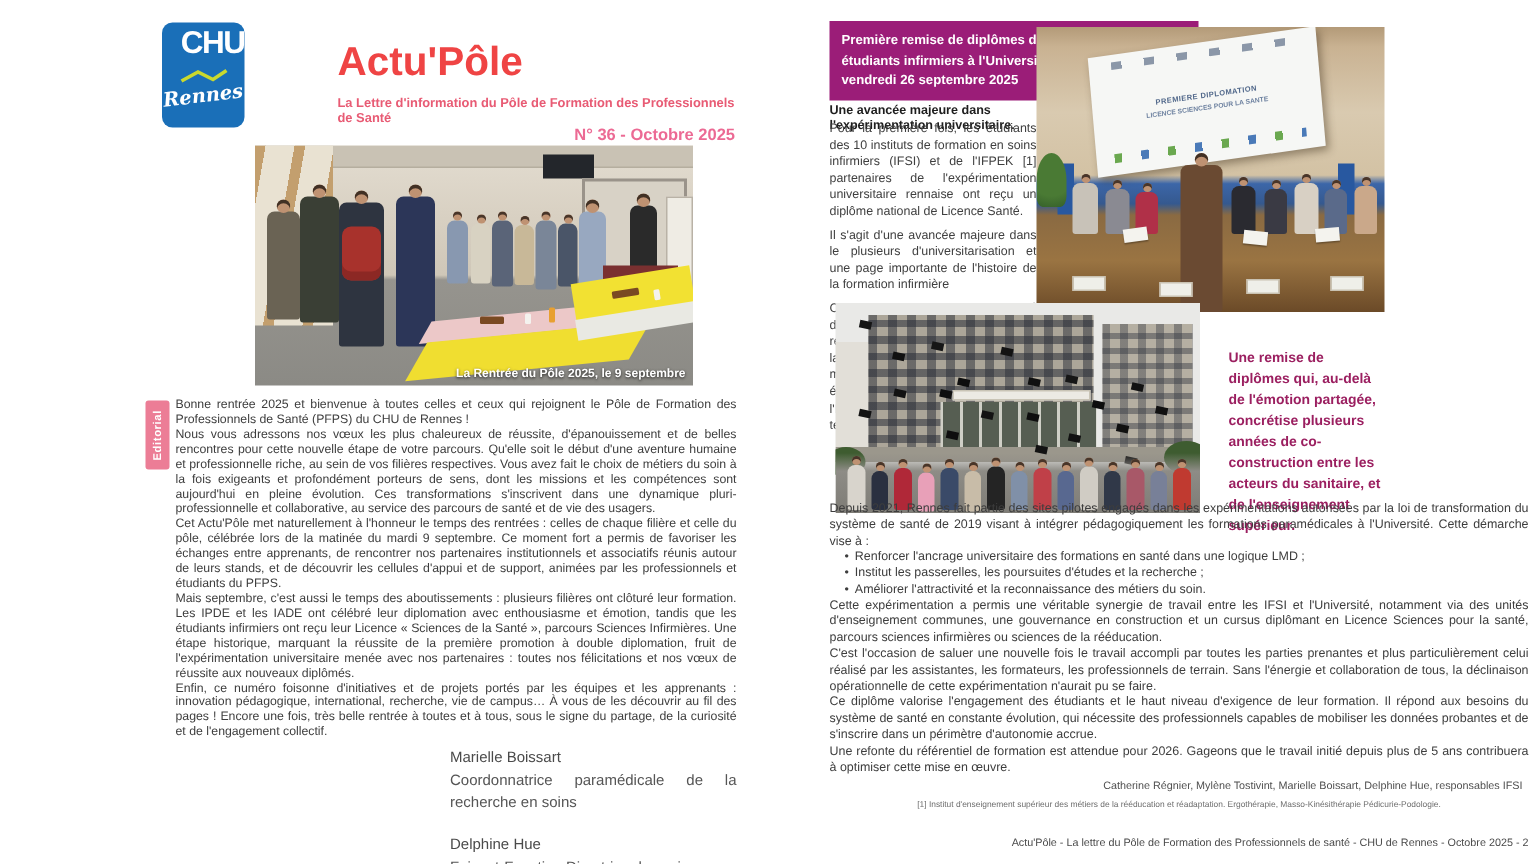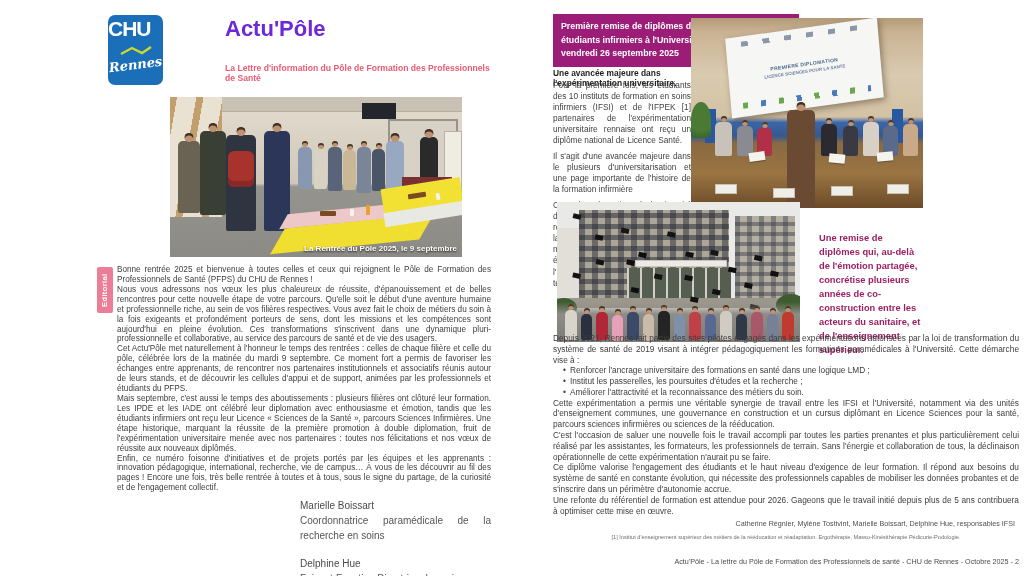--- a/index.html
+++ b/index.html
@@ -2,28 +2,28 @@
 <html><head>
 <meta charset="utf-8">
 <style>
   html,body{margin:0;padding:0;}
   body{width:1024px;height:576px;background:#ffffff;position:relative;overflow:hidden;
        font-family:"Liberation Sans", sans-serif;color:#3f3f3f;}
 
   
   #page1{position:absolute;left:95px;top:10px;width:400px;height:560px;}
   .chu-logo{position:absolute;left:13px;top:5px;width:55px;height:70px;background:#1a6fb8;border-radius:7px;overflow:hidden;}
-  .chu-top{font-weight:bold;font-size:21px;color:#fff;text-align:left;margin-top:2px;letter-spacing:-1px;}
+  .chu-top{font-weight:bold;font-size:21px;color:#fff;text-align:right;margin-top:2px;letter-spacing:-1px;}
   .chu-zig{position:absolute;left:12px;top:30px;}
   .chu-rennes{position:absolute;left:0;top:42px;width:100%;text-align:center;color:#fff;font-weight:bold;
               font-style:italic;font-size:13px;transform:rotate(-7deg);font-family:"DejaVu Serif", serif;}
   .pfps-logo{position:absolute;left:74px;top:5px;width:48px;height:70px;background:#fff;border:1px solid #c2c2c2;border-radius:7px;}
   .pfps-top{color:#1f3864;font-weight:bold;font-size:11px;text-align:center;margin-top:5px;letter-spacing:1px;}
   .pfps-star{display:block;margin:2px auto 0;}
-  .nl-title{position:absolute;left:130px;top:6px;font-size:22px;font-weight:bold;color:#6d28d9;}
+  .nl-title{position:absolute;left:130px;top:16px;font-size:27px;font-weight:bold;color:#ef4444;}
   .nl-subtitle{position:absolute;left:130px;top:53px;width:268px;font-size:8.6px;font-weight:bold;color:#e85b74;}
   .nl-issue{position:absolute;left:130px;top:74px;width:265px;text-align:right;font-size:11px;font-weight:bold;color:#ec6a94;}
 
   
   .photoA{position:absolute;left:75px;top:87px;width:292px;height:160px;overflow:hidden;
           background:linear-gradient(180deg,#e3ddd1 0,#d9d1c3 28%,#cfc7b8 54%,#96948e 56%,#8b8a85 100%);}
   .pa-ceil{position:absolute;left:0;top:0;width:100%;height:14px;background:#c9c2b4;box-shadow:0 1px 0 #b5ae9f;}
   .pa-win{position:absolute;left:0;top:0;width:52px;height:120px;
           background:repeating-linear-gradient(100deg,#c39f6e 0 7px,#e9e2d2 7px 26px);}
   .pa-mirror{position:absolute;right:4px;top:22px;width:66px;height:66px;background:#d8d2c6;border:2px solid #9a938a;}
@@ -125,20 +125,21 @@
     <div class="chu-top">CHU</div>
     <svg class="chu-zig" width="32" height="12" viewBox="0 0 32 12">
       <polyline points="1,9 12,3 22,8 31,2" fill="none" stroke="#c9d92e" stroke-width="2.4"></polyline>
     </svg>
     <div class="chu-rennes">Rennes</div>
   </div>
 
 
   <div class="nl-title">Actu'Pôle</div>
   <div class="nl-subtitle">La Lettre d'information du Pôle de Formation des Professionnels de Santé</div>
+  <div class="nl-issue">N° 36 - Octobre 2025</div>
 
   <div class="photoA">
     <div class="pa-ceil"></div>
     <div class="pa-win"></div>
     <div class="pa-tv"></div>
     <div class="pa-mirror"></div>
     <div class="pa-board"></div>
 
     <div class="ppl" style="left:8px;top:44px;width:22px;height:72px;background:#6a6354;"></div>
     <div class="ppl" style="left:30px;top:34px;width:26px;height:84px;background:#3a3f35;"></div>

